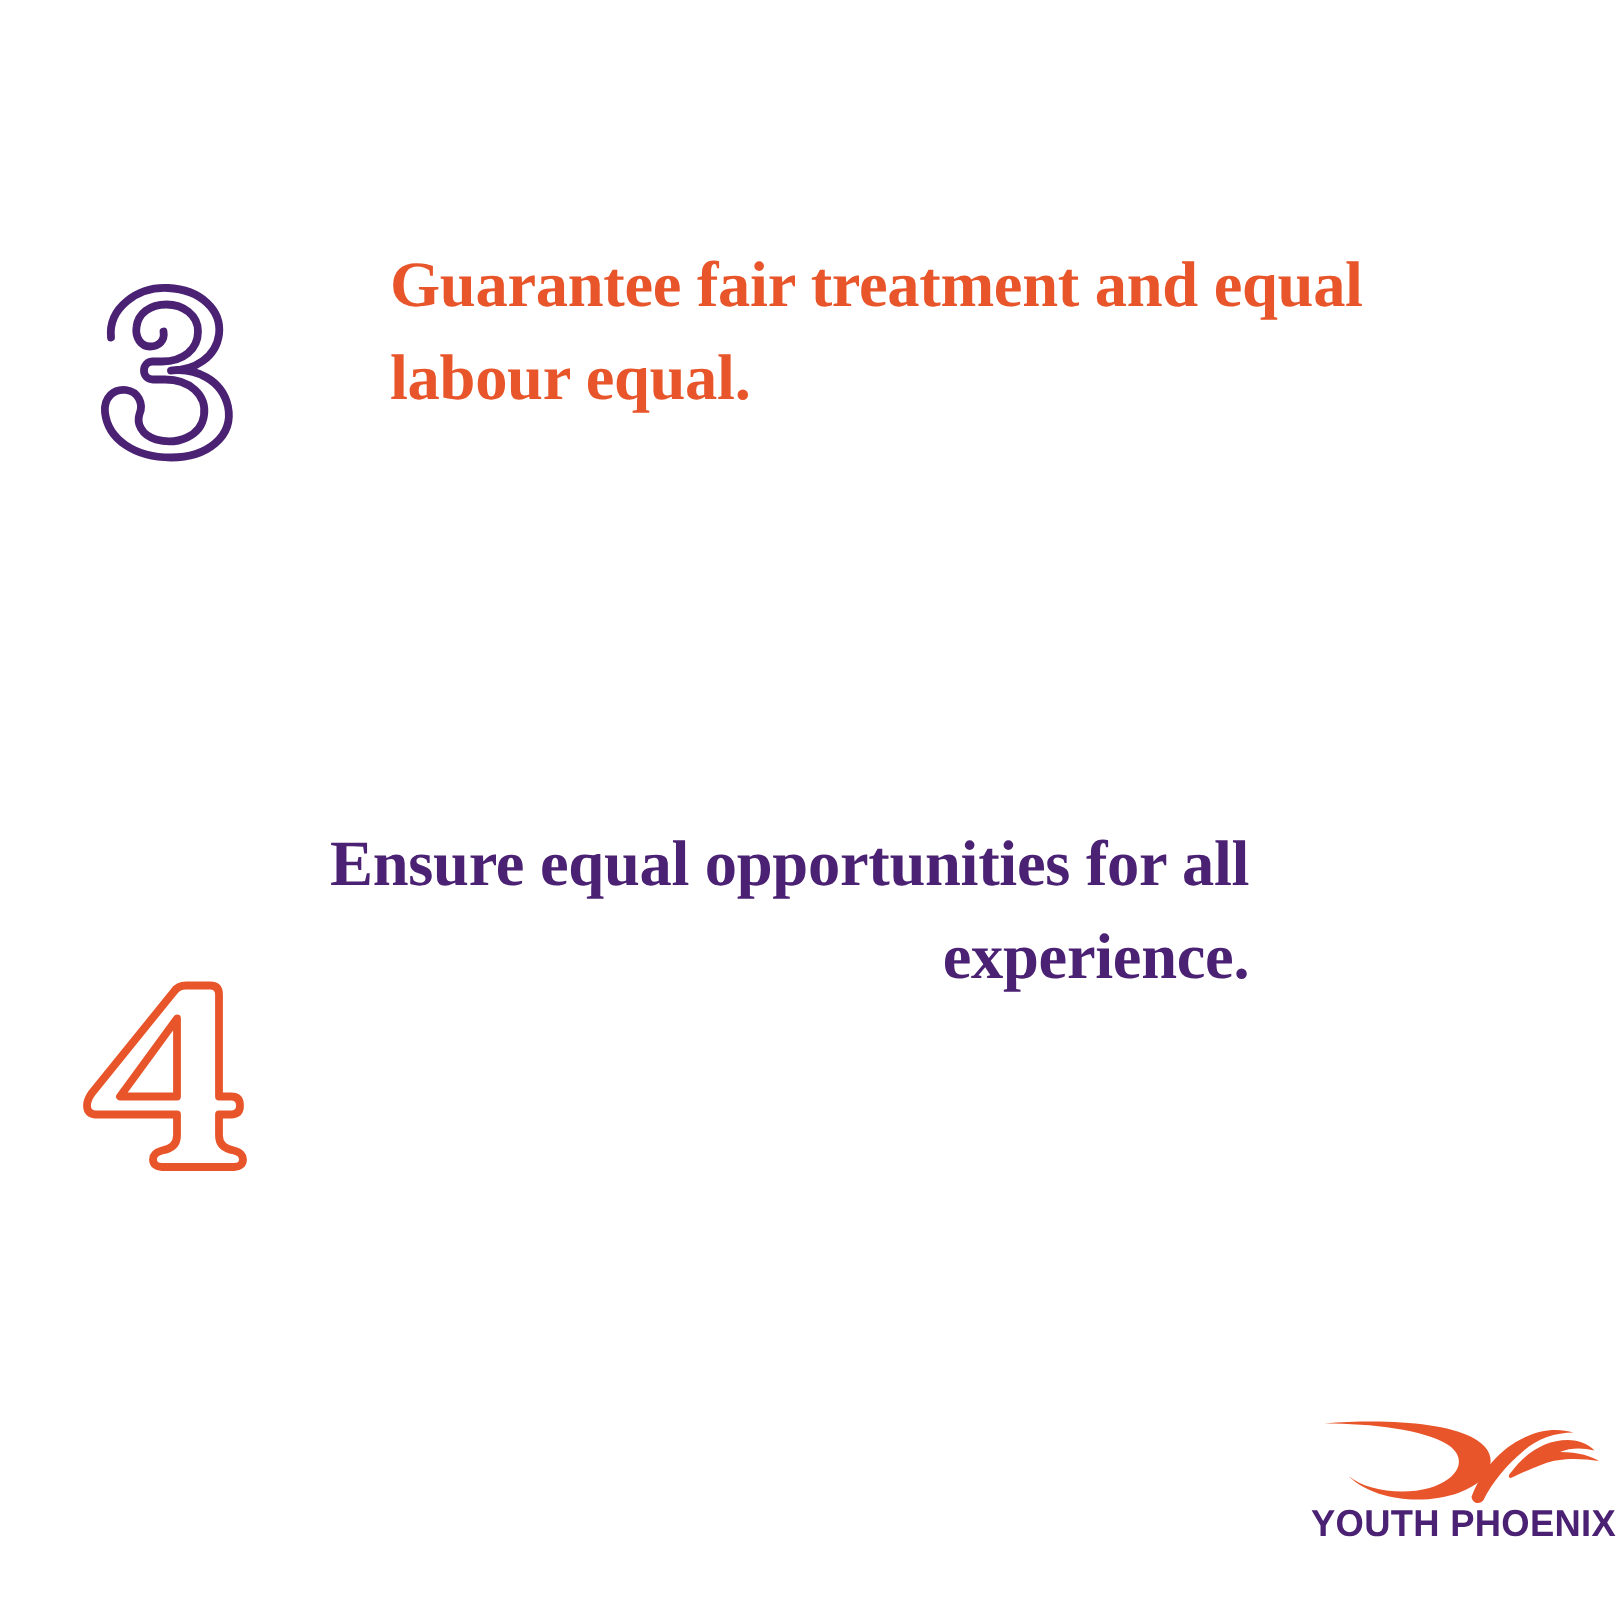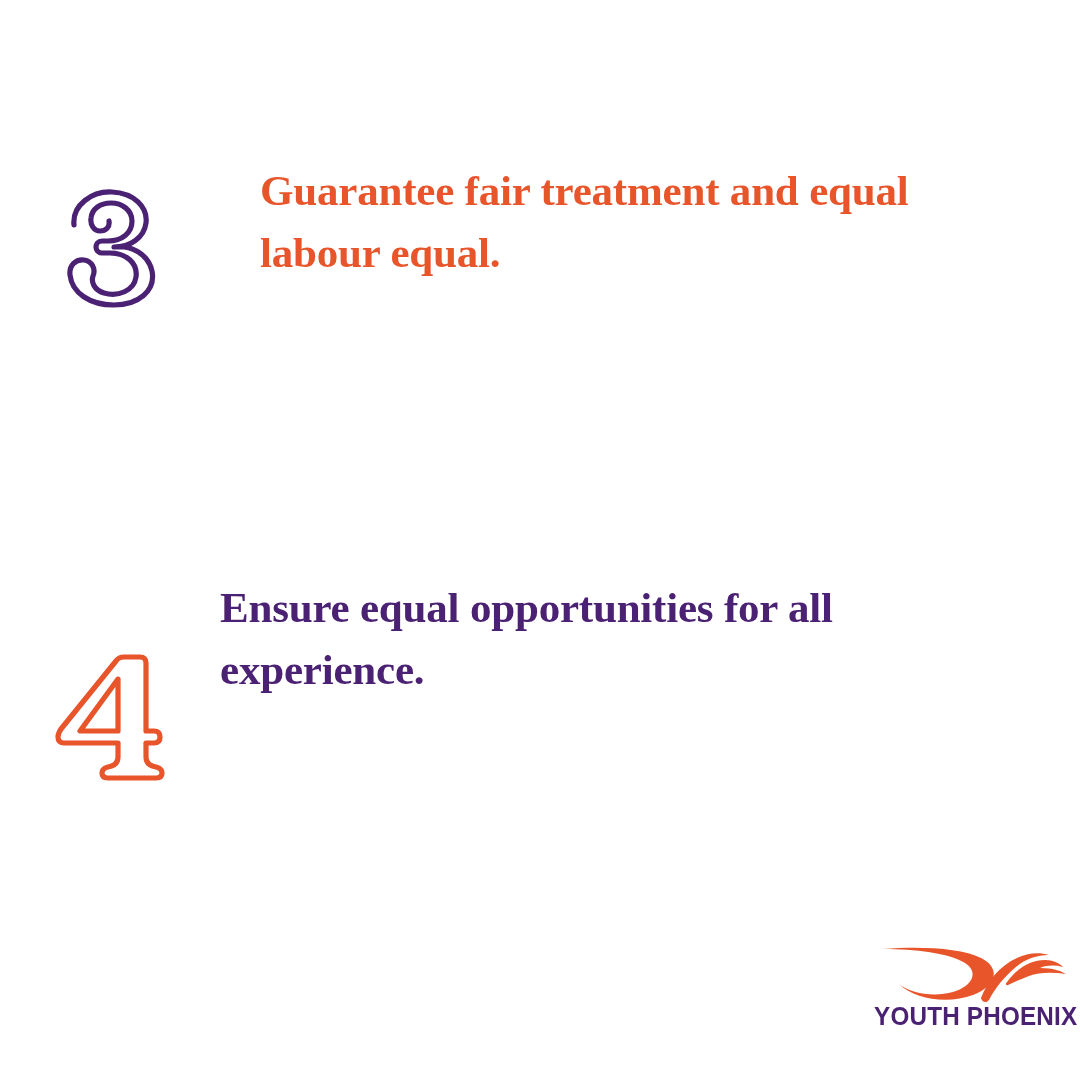--- a/index.html
+++ b/index.html
@@ -155,21 +155,21 @@
                  C8 98, 6 96, 6 92
                  C6 89, 7 87, 9 84
                  L64 16
                  C66 13, 69 12, 72 12 Z
                  M66 34
                  L28 86
                  L66 86 Z" fill="none" stroke="#e8552a" stroke-width="5.2" stroke-linecap="round" stroke-linejoin="round"></path>
       </svg>
     </div>
 
-    <div class="text-block" style="left:220px; top:577px;">
+    <div class="text-block" style="left:220px; top:546px;text-align:right;">
       <span class="text-line">Ensure equal opportunities for all</span>
       <span class="text-line">experience.</span>
     </div>
   </div>
 
   <div class="logo">
 
     <div class="logo-mark">
       <svg viewBox="0 0 190 66" width="190" height="66" aria-hidden="true">
 

